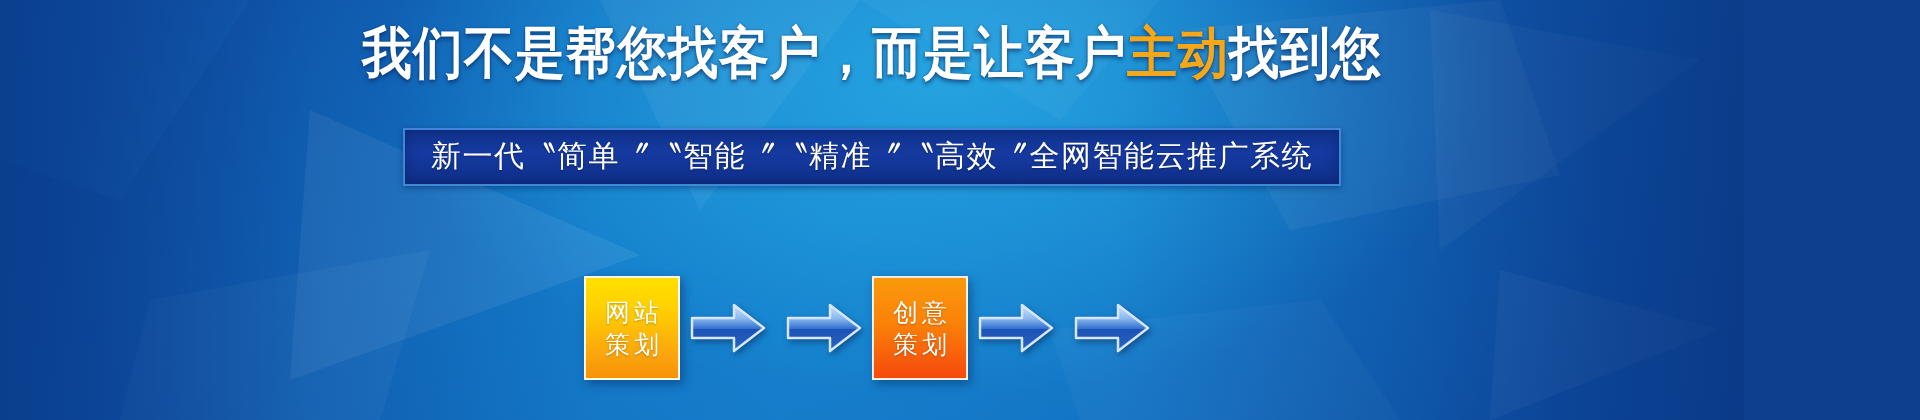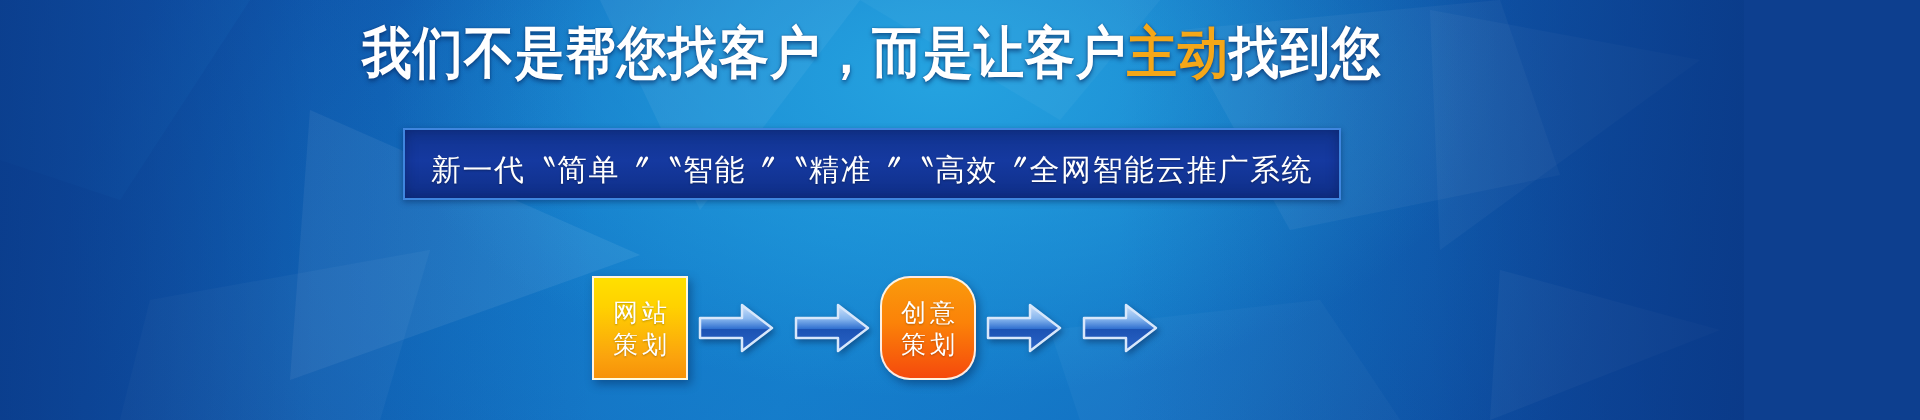--- a/index.html
+++ b/index.html
@@ -57,21 +57,21 @@
   }
   .headline .accent { color: #f5a718; }
 
   
   .subtitle-bar {
     position: absolute;
     top: 128px;
     left: 50%;
     transform: translateX(-50%);
     box-sizing: border-box;
-    padding: 20px 26px 8px;
+    padding: 6px 26px 8px;
     background: linear-gradient(180deg, #11348f 0%, #1539a0 45%, #0f2f88 100%);
     border: 2px solid #3f86df;
     box-shadow: 0 2px 6px rgba(4,30,80,.45), inset 0 0 12px rgba(10,30,90,.6);
   }
   .subtitle-text {
     font-size: 30px;
     line-height: 40px;
     color: #ffffff;
     white-space: nowrap;
     letter-spacing: 1.5px;
@@ -79,21 +79,20 @@
   }
 
   
   .flow {
     position: absolute;
     top: 276px;
     left: 50%;
     transform: translateX(-50%);
     display: flex;
     align-items: center;
-    margin-left: 8px;
   }
   .step {
     position: relative;
     width: 96px;
     height: 104px;
     display: flex;
     flex-direction: column;
     align-items: center;
     justify-content: center;
     box-sizing: border-box;
@@ -104,21 +103,21 @@
     font-size: 25px;
     line-height: 32px;
     color: #ffffff;
     letter-spacing: 4px;
     text-indent: 4px;
     white-space: nowrap;
     text-shadow: 0 1px 2px rgba(0,0,0,.28);
   }
   .step-0 { background: linear-gradient(180deg, #ffe000 0%, #ffd200 28%, #fba40d 78%, #f79208 100%); }
   .step-1 { background: linear-gradient(180deg, #19b6f0 0%, #17a6ea 35%, #1488de 100%); }
-  .step-2 { background: linear-gradient(180deg, #fa9a0c 0%, #fb8208 45%, #f5490d 100%); border-radius: 30px; }
+  .step-2 { background: linear-gradient(180deg, #fa9a0c 0%, #fb8208 45%, #f5490d 100%); }
   .step-3 { background: linear-gradient(180deg, #2bd615 0%, #20c90e 45%, #0fb60a 100%); }
   .step-4 { background: linear-gradient(180deg, #1fe3b4 0%, #16d9a8 45%, #10cc97 100%); }
 
   .arrow-gap {
     width: 96px;
     height: 104px;
     display: flex;
     align-items: center;
     justify-content: center;
   }

